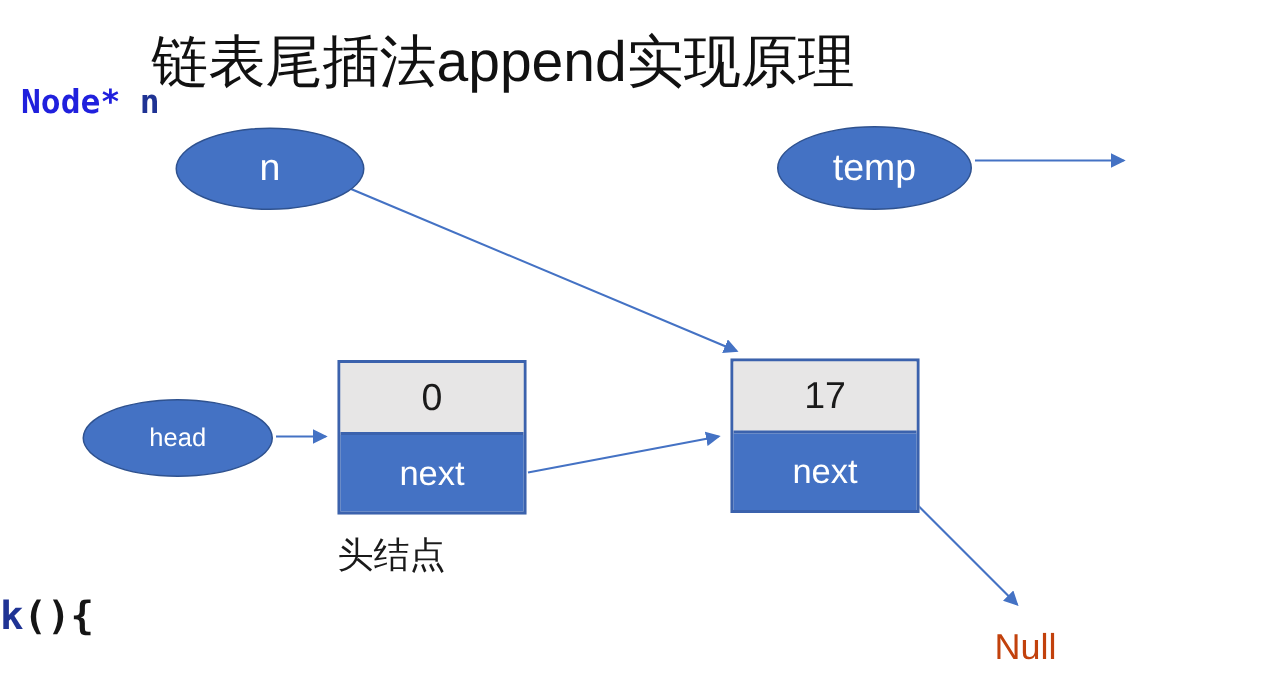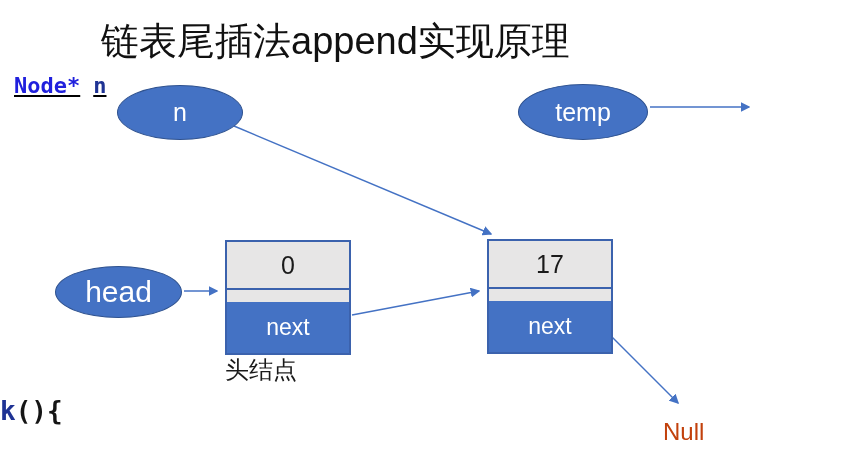--- a/index.html
+++ b/index.html
@@ -34,37 +34,37 @@
   .code {
     position: absolute;
     font-family: "DejaVu Sans Mono", monospace;
     font-weight: bold;
     font-size: 22px;
     white-space: nowrap;
   }
   .code .t { color: var(--code-type); }
   .code .v { color: var(--code-var); margin-left: 13px; }
   .code .b { color: #151515; }
-  #code-n    { left: 14px;  top: 73px; text-decoration: underline; }
+  #code-n    { left: 14px;  top: 56px; }
   #code-temp { left: 611px; top: 52px; }
   #code-snippet { left: 0px; top: 396px; font-size: 26px; }
   #code-snippet .v { margin-left: 0; }
   .ellipse {
     position: absolute;
     background: var(--shape-fill);
     border: 1px solid var(--shape-border);
     border-radius: 50%;
     display: flex;
     align-items: center;
     justify-content: center;
     color: #ffffff;
   }
   #el-n    { left: 117px; top: 85px;  width: 126px; height: 55px; font-size: 25px; }
   #el-temp { left: 518px; top: 84px;  width: 130px; height: 56px; font-size: 25px; }
-  #el-head { left: 55px;  top: 266px; width: 127px; height: 52px; font-size: 30px; }
+  #el-head { left: 55px;  top: 266px; width: 127px; height: 52px; font-size: 17px; }
   .node-box {
     position: absolute;
     width: 126px;
     border: 2px solid var(--box-border);
     background: var(--cell-gray);
   }
   #node1 { left: 225px; top: 240px; }
   #node2 { left: 487px; top: 239px; }
   .cell-val {
     height: 48px;
@@ -77,21 +77,20 @@
     border-bottom: 2px solid var(--box-border);
   }
   .cell-next {
     height: 51px;
     background: var(--shape-fill);
     color: #ffffff;
     display: flex;
     align-items: center;
     justify-content: center;
     font-size: 23px;
-    margin-top: 12px;
   }
   .caption {
     position: absolute;
     font-size: 24px;
     color: #1a1a1a;
     text-align: left;
     white-space: nowrap;
   }
   #cap1 { left: 225px; top: 354px; width: 126px; }
   #cap2 { left: 462px; top: 357px; width: 160px; }

